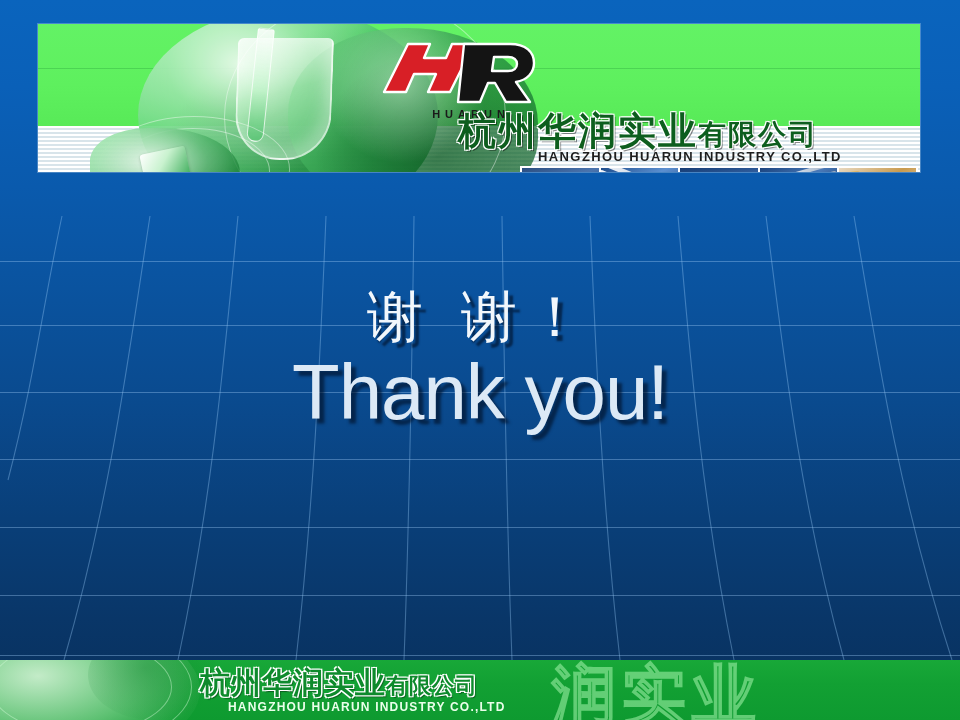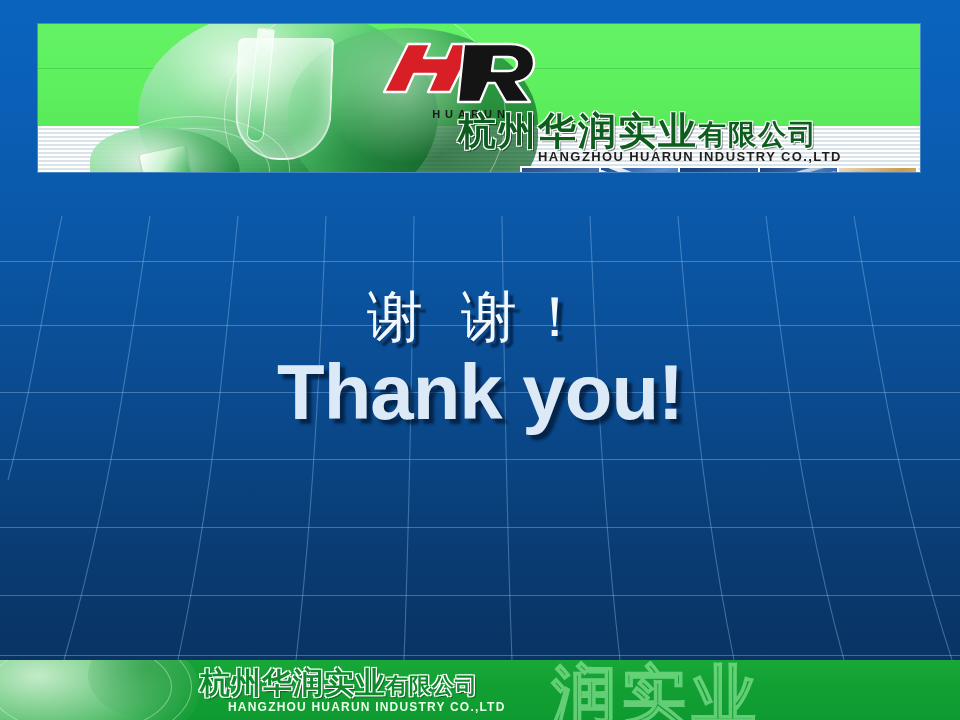--- a/index.html
+++ b/index.html
@@ -240,21 +240,21 @@
     font-weight: 400;
     line-height: 1.05;
     color: #f2f7fc;
     letter-spacing: 10px;
     text-shadow: 5px 5px 2px rgba(0,14,36,0.62);
   }
   #msg-en {
     margin-top: 6px;
     font-family: "Liberation Sans", sans-serif;
     font-size: 78px;
-    font-weight: 700;
+    font-weight: 400;
     line-height: 1.0;
     color: #dce9f6;
     letter-spacing: -1px;
     text-shadow: 5px 5px 3px rgba(0,14,36,0.62);
   }
 
   
   #footer {
     position: absolute;
     left: 0;

